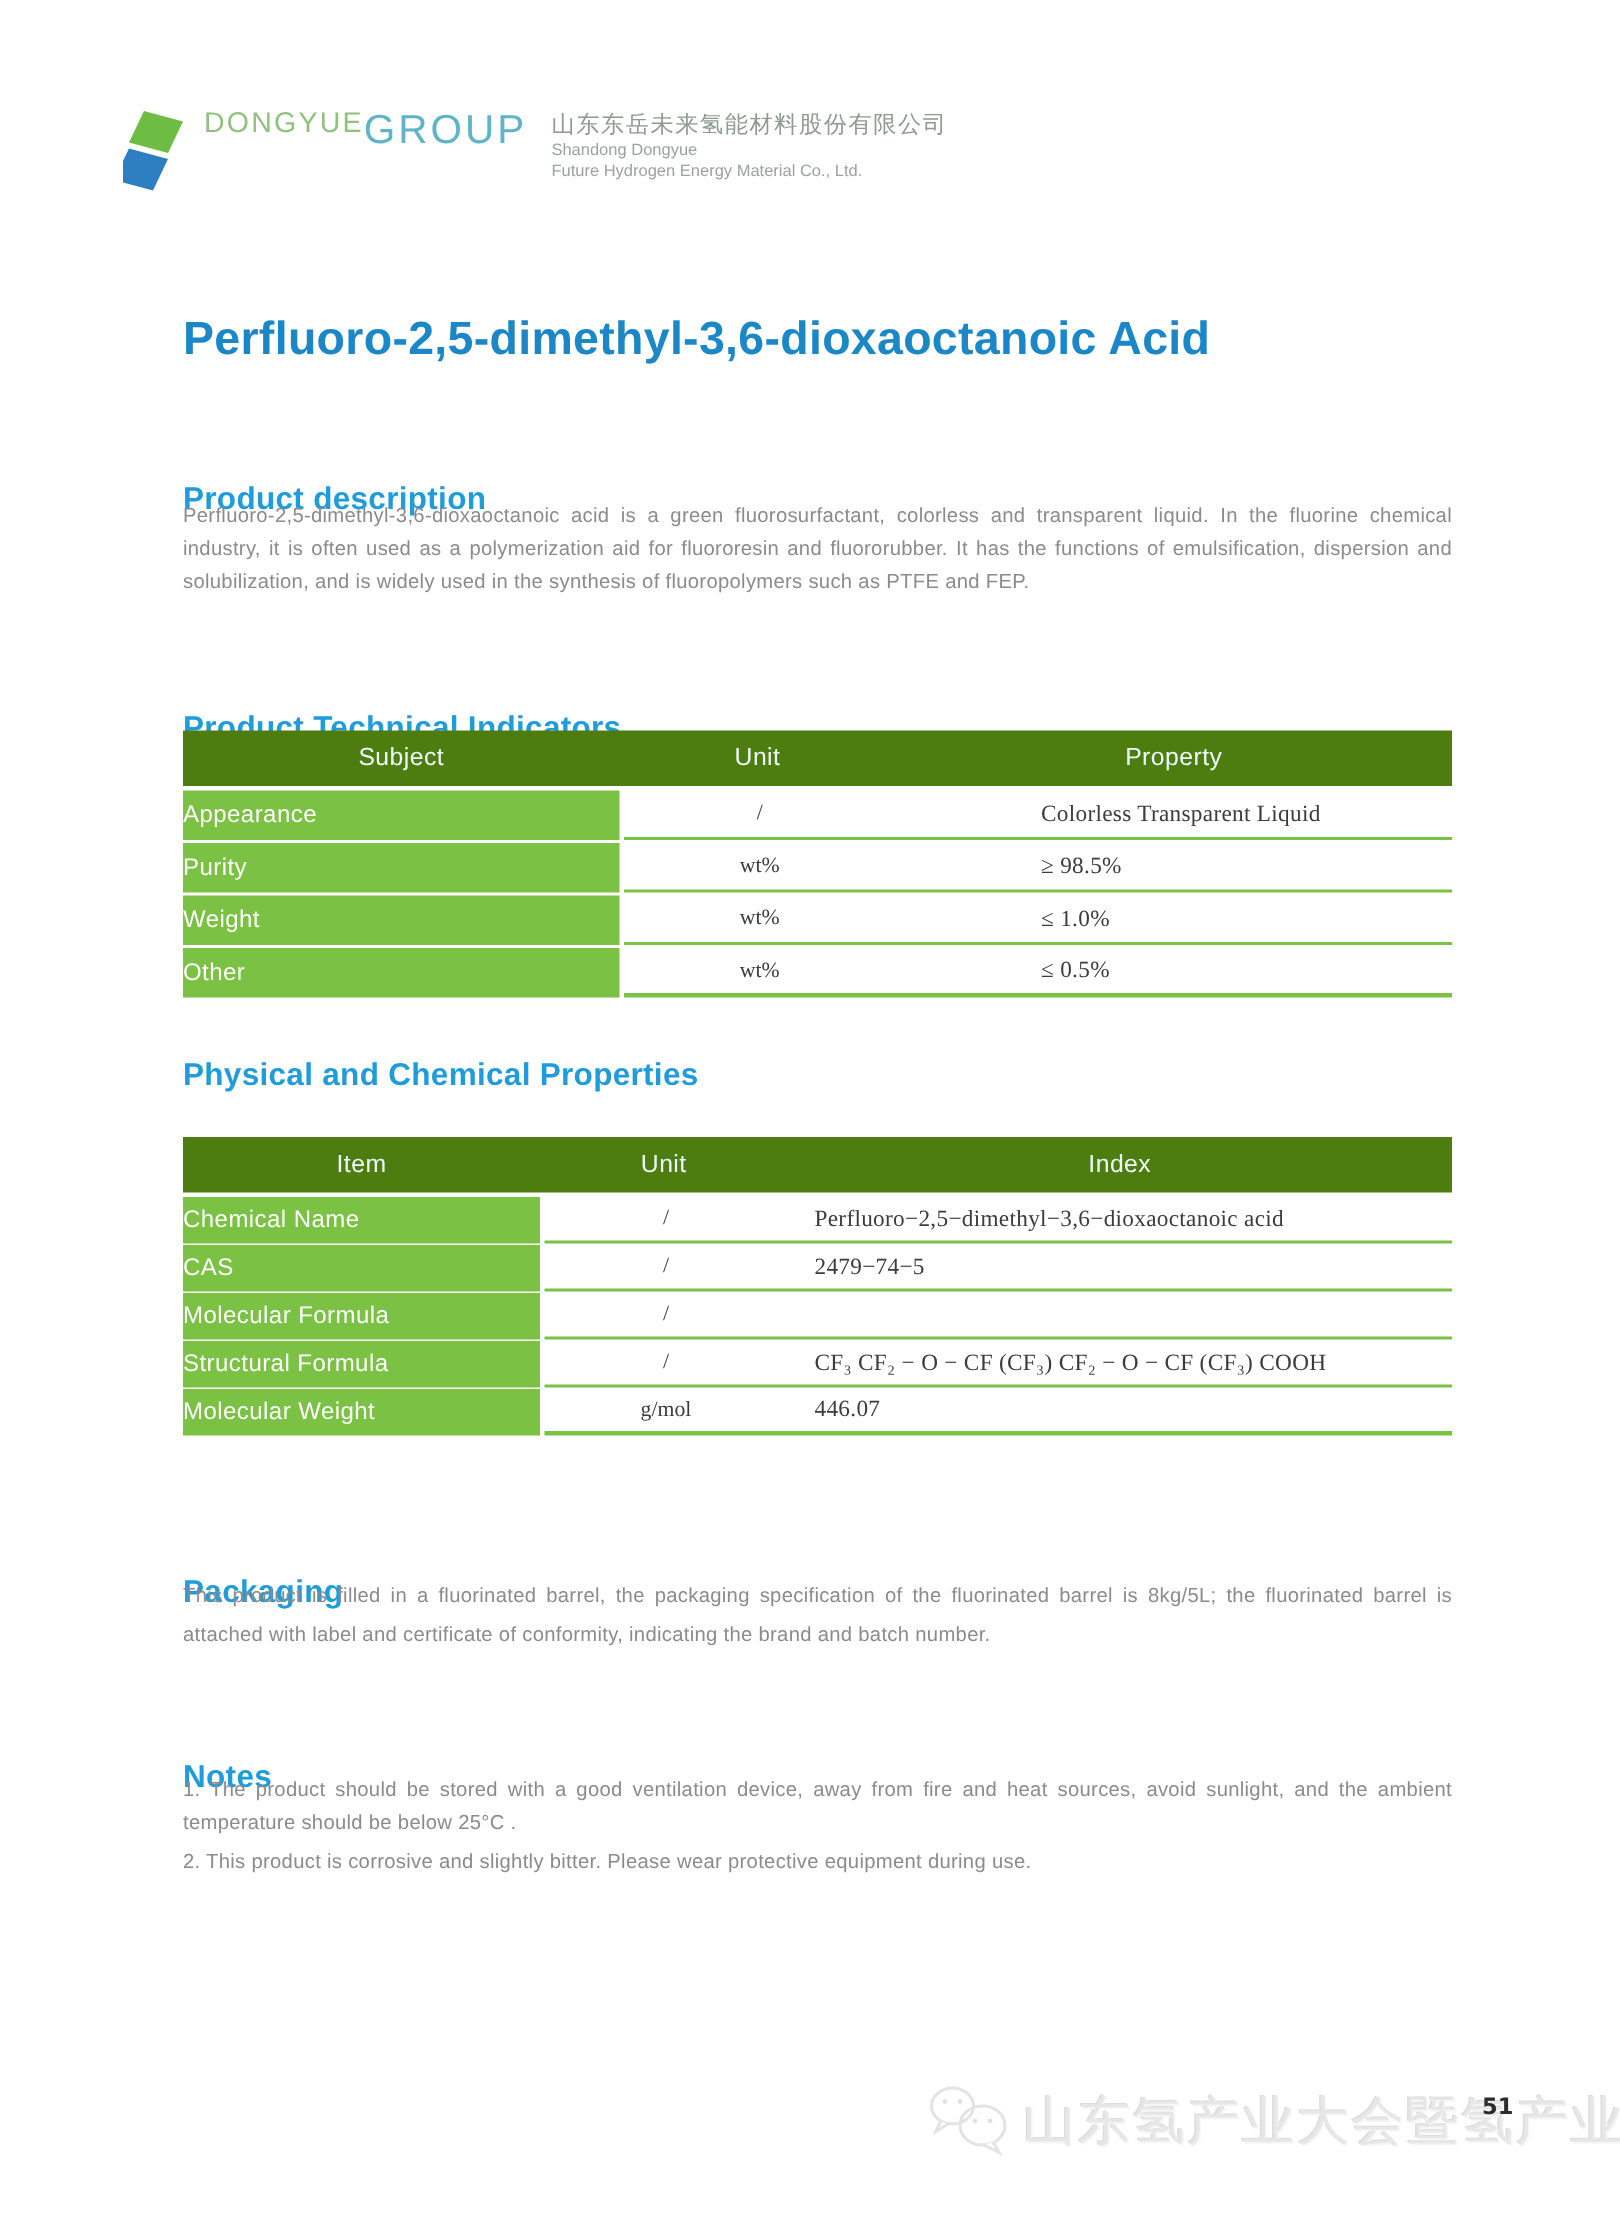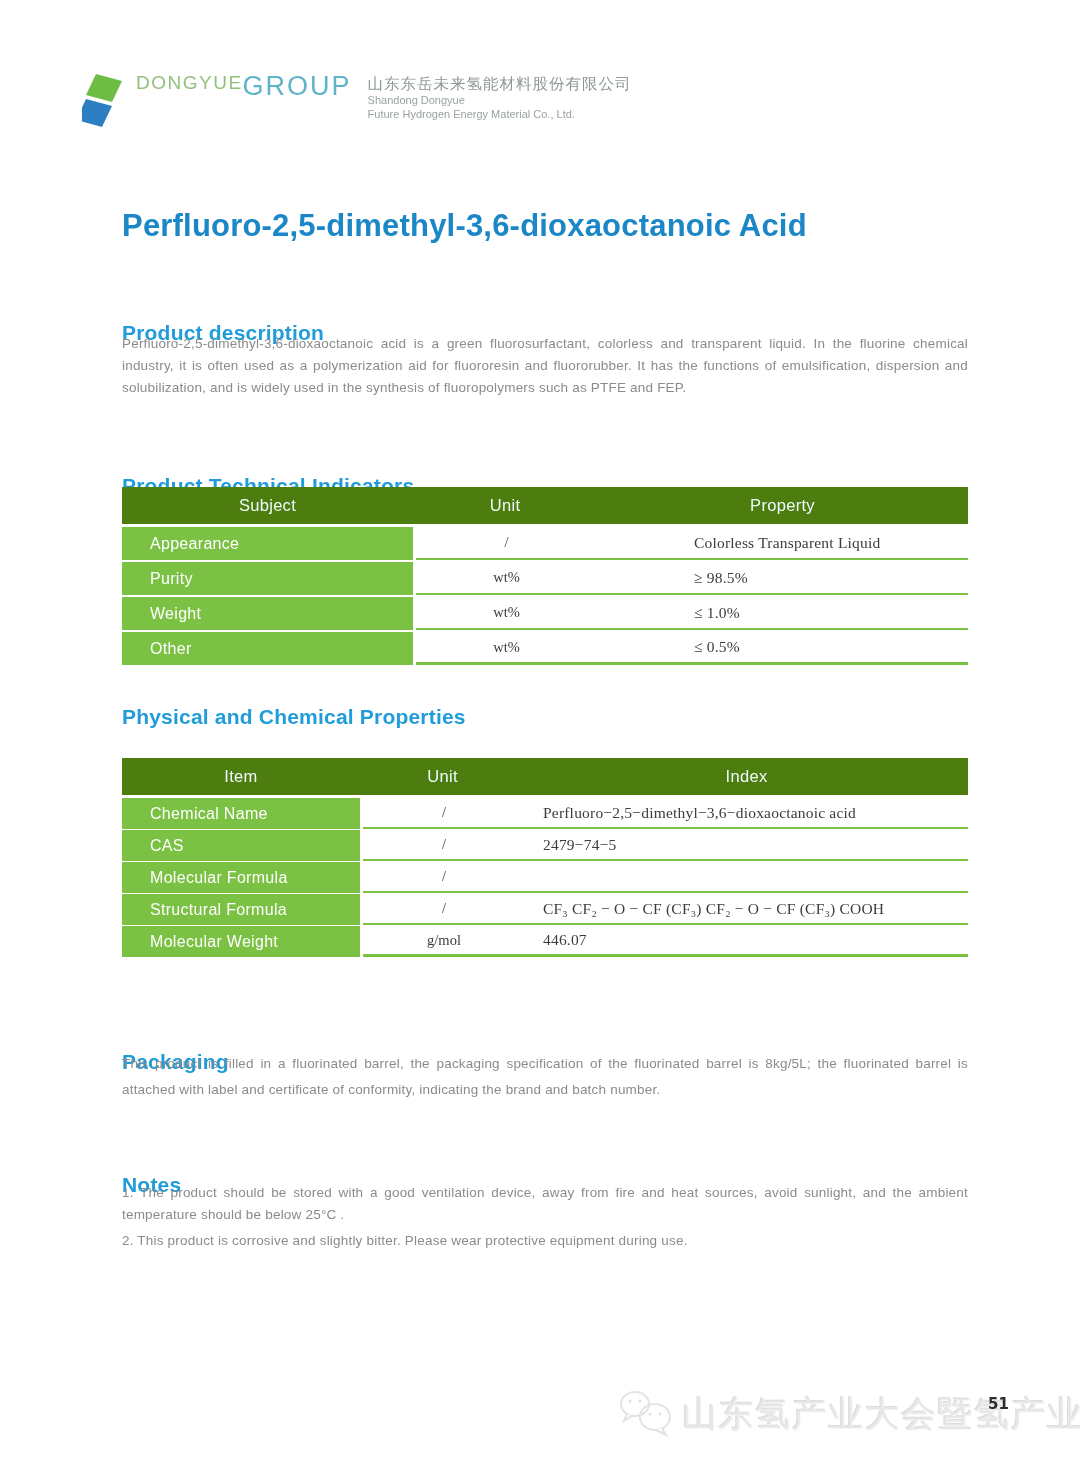--- a/index.html
+++ b/index.html
@@ -43,21 +43,21 @@
   .note-line { margin: 0; }
   .note-gap { height: 4px; }
 
   
   .dy-table { position: absolute; left: 122px; width: 846px; }
   .t-header { display: flex; height: 37px; background: #4d7c0f; color: #eefcff; align-items: center; margin-bottom: 3px; }
   .t-header .hc { text-align: center; font-size: 16.5px; letter-spacing: 0.3px; }
   .t-row { display: flex; }
   .row-label {
     background: #7bc143; color: #ffffff; display: flex; align-items: center;
-    padding-left: 28px; font-size: 16px; letter-spacing: 0.3px;
+    font-size: 16px; letter-spacing: 0.3px;
   }
   .row-content {
     flex: 1; margin-left: 3px; display: flex; align-items: center;
     border-bottom: 2px solid #7bc143;
     font-family: "Liberation Serif", "DejaVu Serif", serif;
     color: #3c3c3c;
   }
   .t-row.last .row-content { border-bottom-width: 3px; }
   .unit-cell { text-align: center; font-size: 14.5px; }
   .value-cell { flex: 1; font-size: 15.5px; letter-spacing: 0.2px; }

